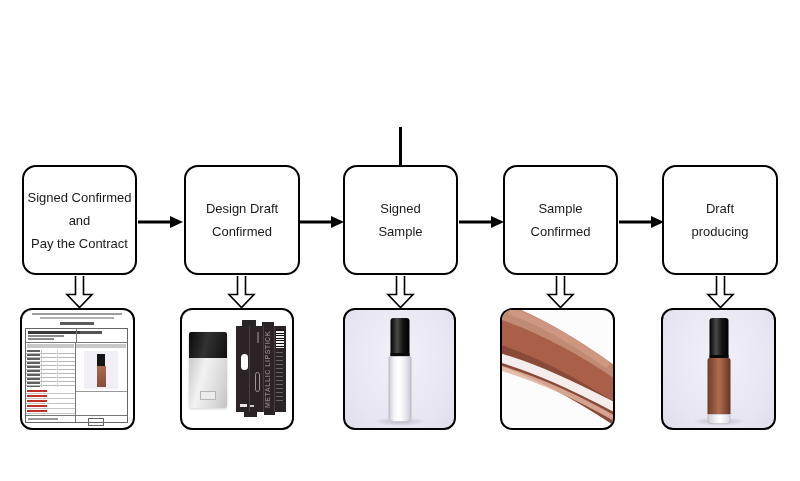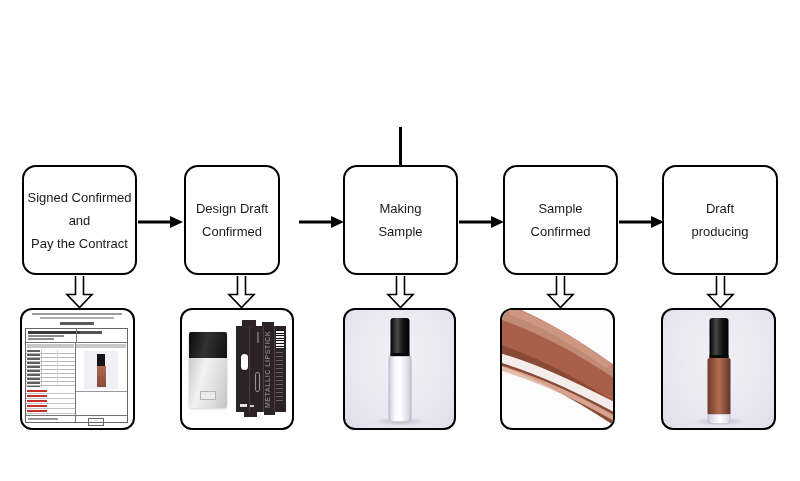--- a/index.html
+++ b/index.html
@@ -122,26 +122,26 @@
 
 <div class="canvas">
 
   <div class="vconn"></div>
 
   <div class="stage" style="left:22px;width:115px">
     <span>Signed Confirmed</span>
     <span>and</span>
     <span>Pay the Contract</span>
   </div>
-  <div class="stage" style="left:184px;width:96px">
+  <div class="stage" style="left:184px;width:116px">
     <span>Design Draft</span>
     <span>Confirmed</span>
   </div>
   <div class="stage" style="left:343px;width:115px">
-    <span>Making</span>
+    <span>Signed</span>
     <span>Sample</span>
   </div>
   <div class="stage" style="left:503px;width:115px">
     <span>Sample</span>
     <span>Confirmed</span>
   </div>
   <div class="stage" style="left:662px;width:116px">
     <span>Draft</span>
     <span>producing</span>
   </div>

